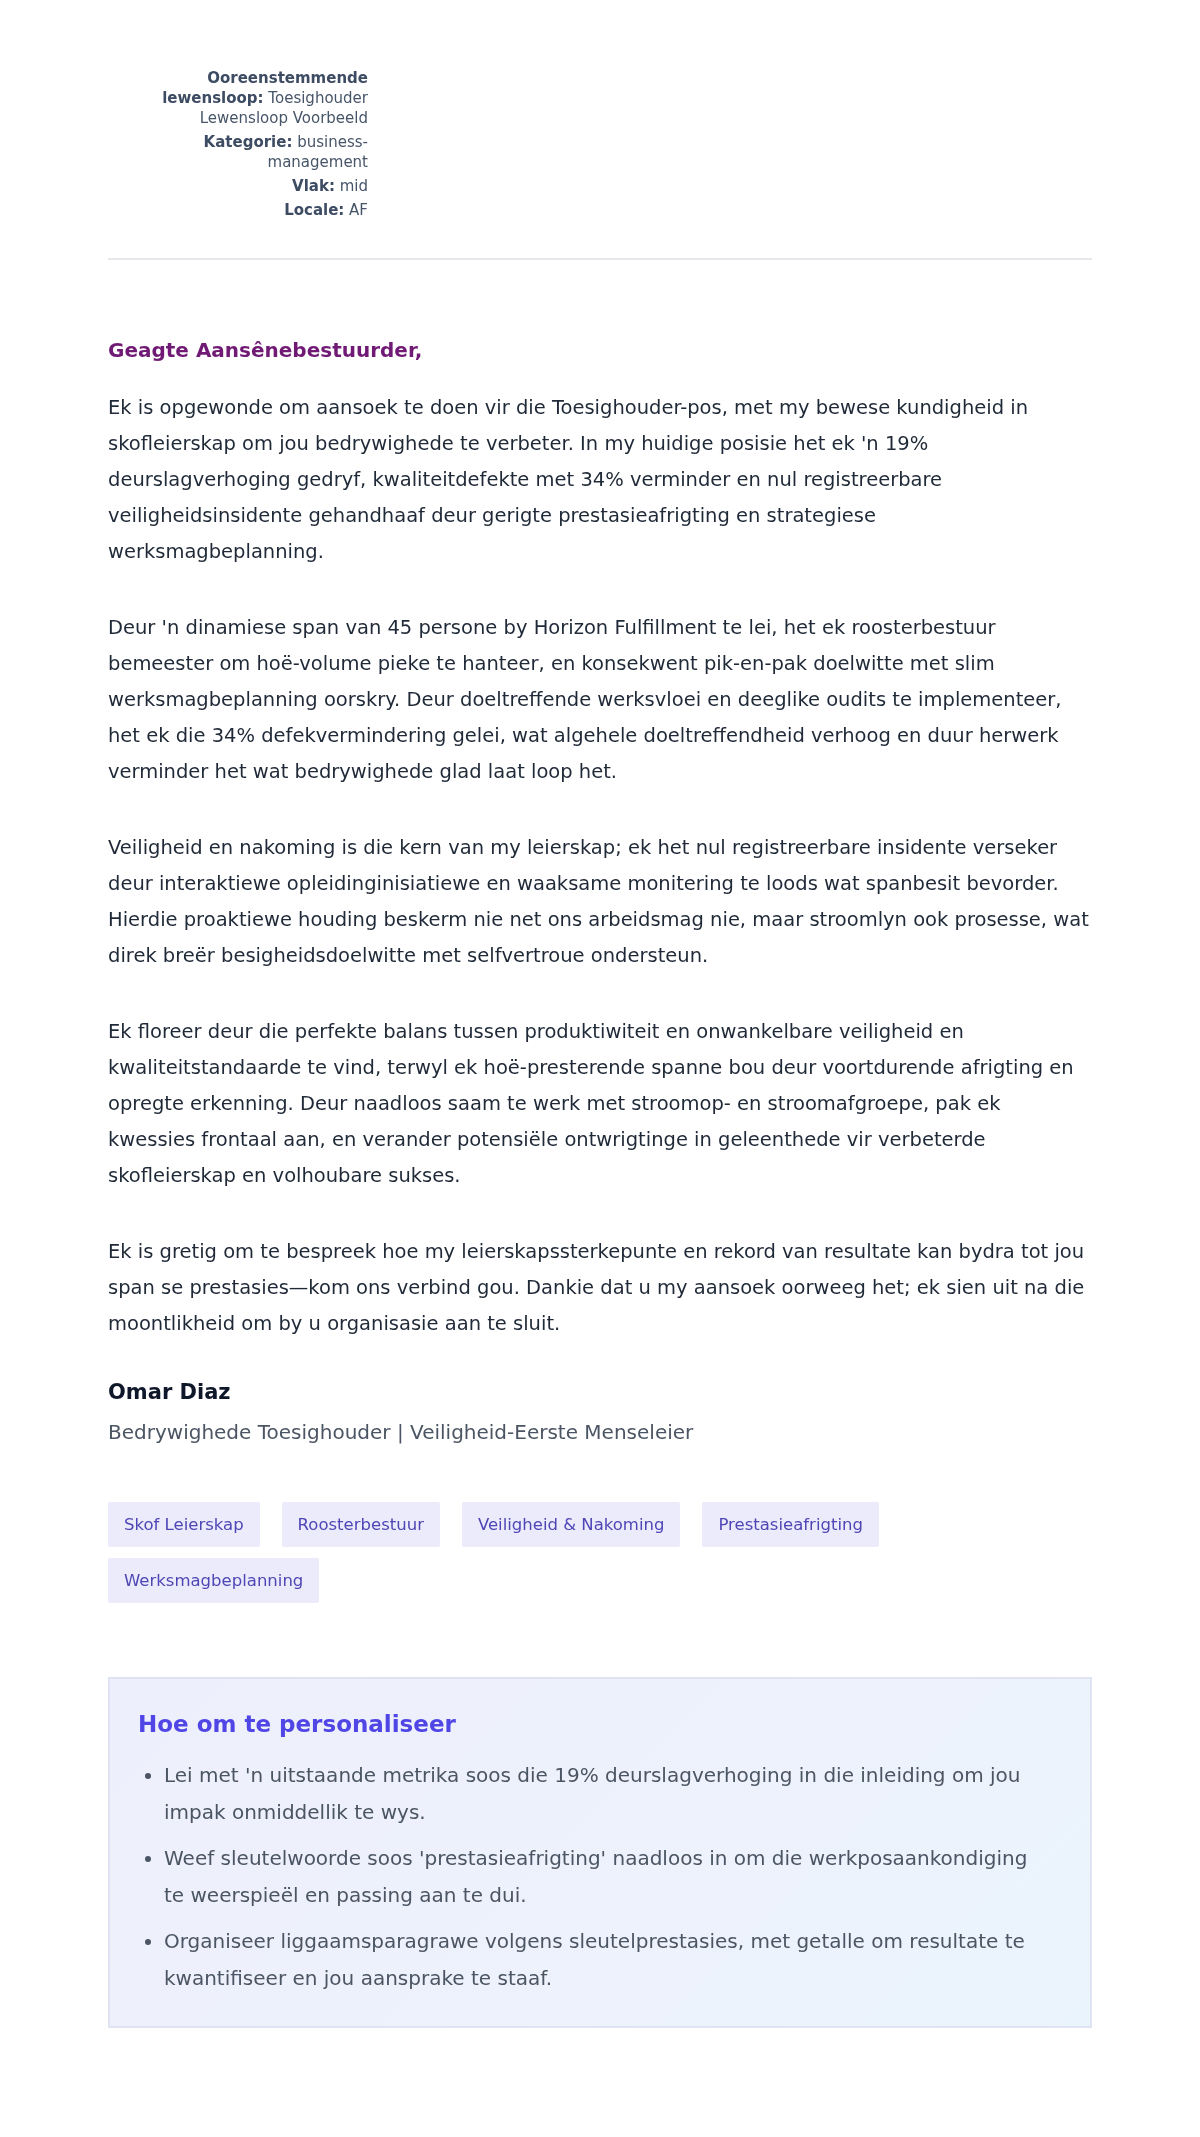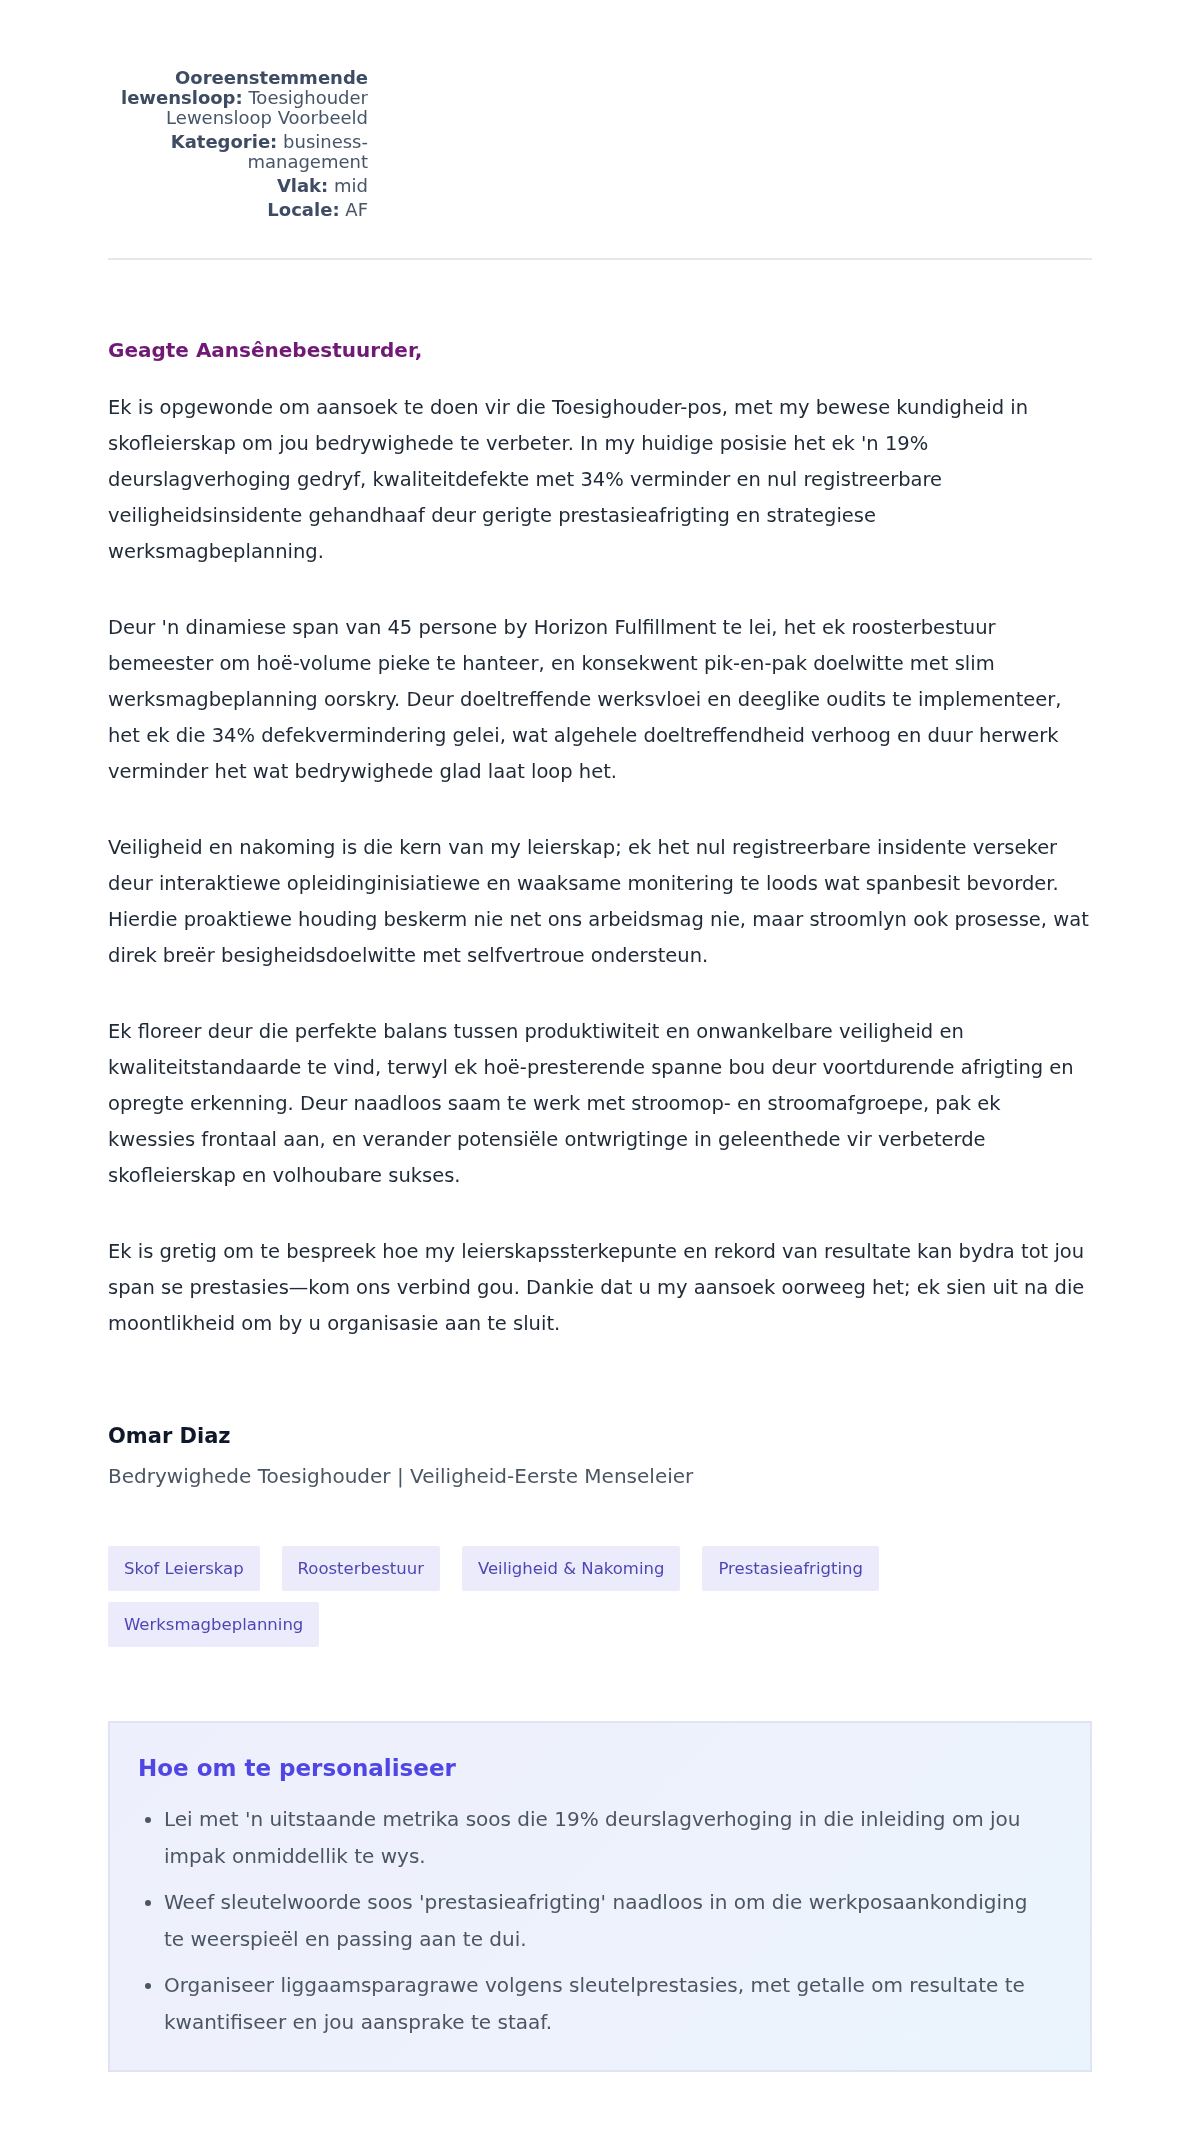--- a/index.html
+++ b/index.html
@@ -30,21 +30,21 @@
     .subtitle {
       font-size: 24px;
       line-height: 29px;
       font-weight: 700;
       color: #3d4b63;
       margin-top: 2px;
     }
     .meta {
       width: 260px;
       text-align: right;
-      font-size: 18px;
+      font-size: 15px;
       line-height: 20px;
       color: #475569;
       margin-top: 2px;
     }
     .meta-row { margin-bottom: 4px; }
     .meta-key { font-weight: 700; color: #3d4b63; }
 
     .greeting {
       margin-top: 76px;
       font-size: 20px;
@@ -53,21 +53,21 @@
       line-height: 28px;
     }
     .body-para {
       margin-top: 26px;
       font-size: 19.5px;
       line-height: 36px;
       color: #1f2937;
     }
     .body-para + .body-para { margin-top: 40px; }
 
-    .signature { margin-top: 80px; }
+    .signature { margin-top: 36px; }
     .sig-name {
       font-size: 21px;
       font-weight: 700;
       color: #0f172a;
       line-height: 28px;
     }
     .sig-title {
       margin-top: 12px;
       font-size: 20px;
       color: #4b5563;

